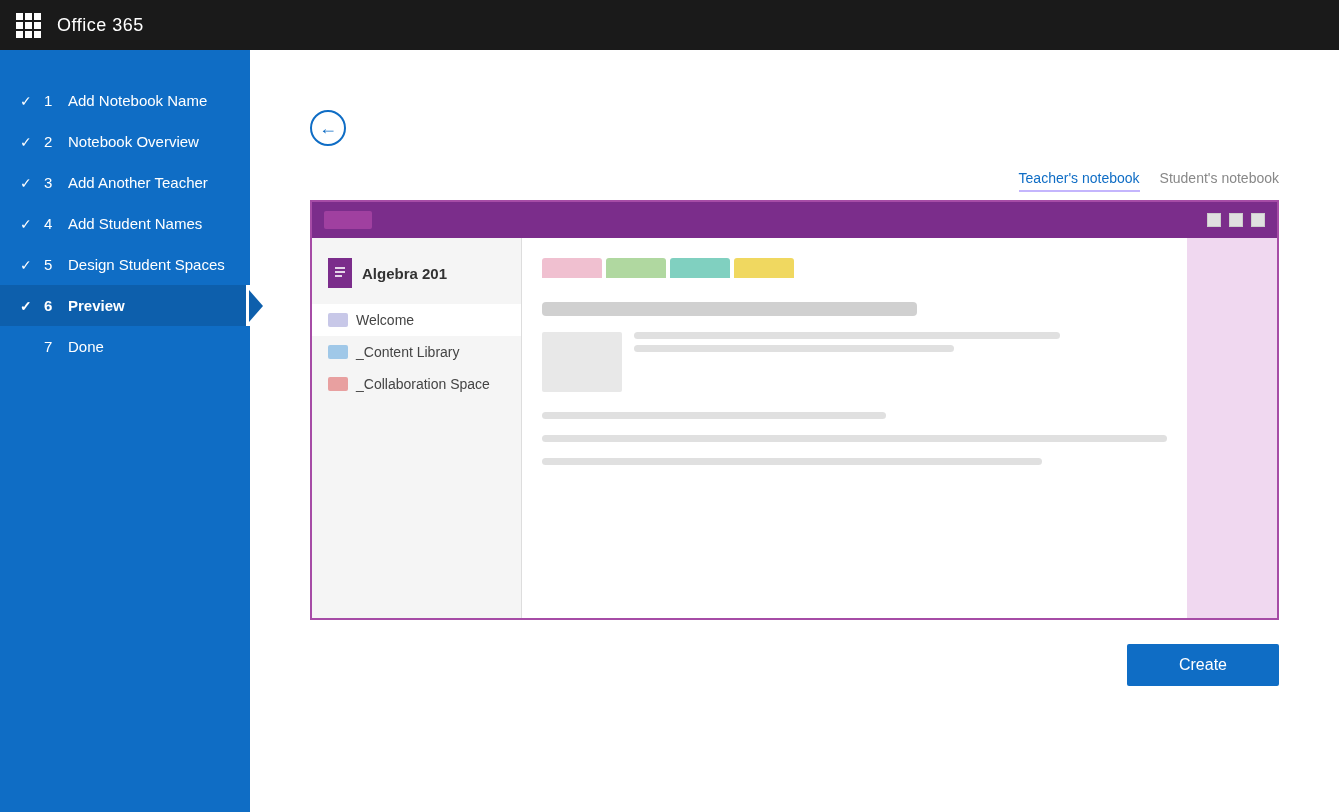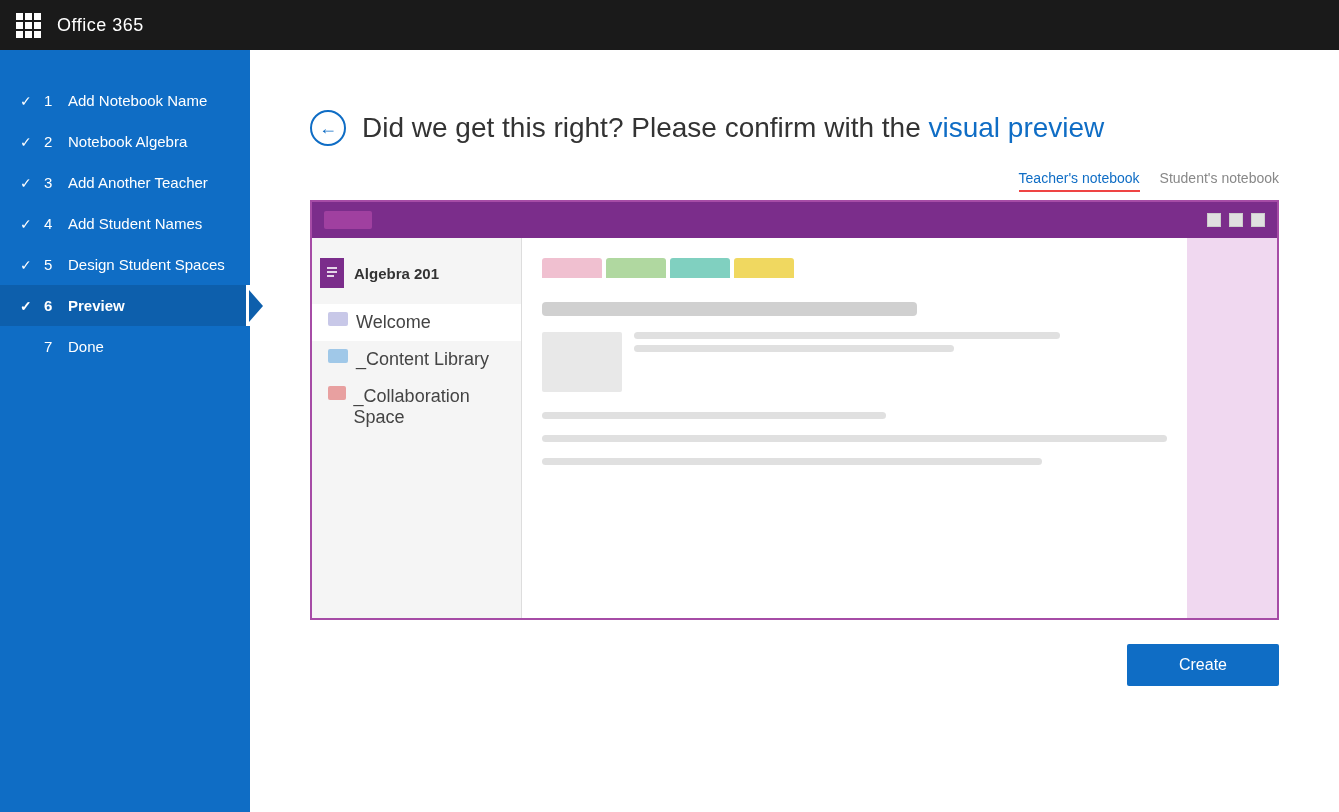--- a/index.html
+++ b/index.html
@@ -127,21 +127,21 @@
       margin-bottom: 8px;
     }
     .notebook-tab {
       font-size: 14px;
       color: #888;
       cursor: pointer;
       padding-bottom: 4px;
     }
     .notebook-tab.active-tab {
       color: #0f6dc5;
-      border-bottom: 2px solid #ef4444;
+      border-bottom: 2px solid #c4b5fd;
     }
 
     
     .preview-box {
       border: 2px solid #a64ca6;
       flex: 1;
       display: flex;
       flex-direction: column;
       position: relative;
       max-height: 420px;
@@ -174,43 +174,43 @@
       width: 210px;
       background: #f5f5f5;
       border-right: 1px solid #ddd;
       flex-shrink: 0;
       padding-top: 10px;
     }
     .nb-title-row {
       display: flex;
       align-items: center;
       gap: 10px;
-      padding: 10px 16px 16px 8px;
+      padding: 10px 16px 16px 16px;
     }
     .nb-icon {
       width: 24px;
       height: 30px;
       background: #7b2d8b;
       display: flex;
       align-items: center;
       justify-content: center;
       color: #fff;
       font-size: 12px;
     }
     .nb-title-text {
       font-size: 15px;
       font-weight: 600;
       color: #333;
     }
     .nb-section {
       display: flex;
-      align-items: flex-start;
+      align-items: center;
       gap: 8px;
       padding: 8px 16px;
-      font-size: 18px;
+      font-size: 14px;
       color: #444;
       cursor: pointer;
     }
     .nb-section.selected {
       background: #fff;
     }
     .welcome-icon { background: #c8c8e8; height: 14px; width: 20px; border-radius: 2px; }
     .collab-icon { background: #e8a0a0; height: 14px; width: 20px; border-radius: 2px; }
     .content-lib-icon { background: #a0c8e8; height: 14px; width: 20px; border-radius: 2px; }
     .jacob-icon { background: #e8c0a0; height: 14px; width: 20px; border-radius: 2px; }
@@ -313,21 +313,21 @@
 
   <nav class="sidebar">
     <div class="sidebar-item">
       <span class="check-icon">✓</span>
       <span class="step-num">1</span>
       <span>Add Notebook Name</span>
     </div>
     <div class="sidebar-item">
       <span class="check-icon">✓</span>
       <span class="step-num">2</span>
-      <span>Notebook Algebra</span>
+      <span>Notebook Overview</span>
     </div>
     <div class="sidebar-item">
       <span class="check-icon">✓</span>
       <span class="step-num">3</span>
       <span>Add Another Teacher</span>
     </div>
     <div class="sidebar-item">
       <span class="check-icon">✓</span>
       <span class="step-num">4</span>
       <span>Add Student Names</span>
@@ -350,23 +350,20 @@
       <span>Done</span>
     </div>
   </nav>
 
   <div class="content">
 
     <div class="content-header">
       <div class="back-btn">
         <span>←</span>
       </div>
-      <h1 class="content-title">
-        <span>Did we get this right? Please confirm with the </span><span class="highlight">visual preview</span>
-      </h1>
     </div>
 
     <div class="notebook-tabs">
       <span class="notebook-tab active-tab">Teacher's notebook</span>
       <span class="notebook-tab">Student's notebook</span>
     </div>
 
     <div class="preview-box">
 
       <div class="preview-top-bar">

